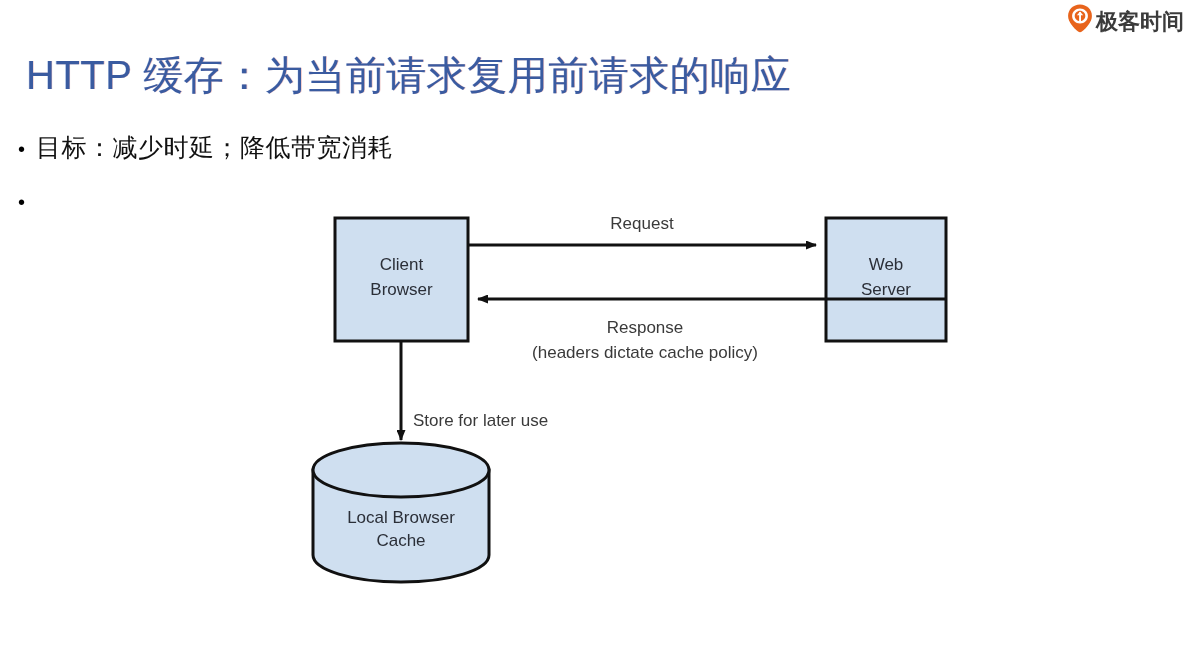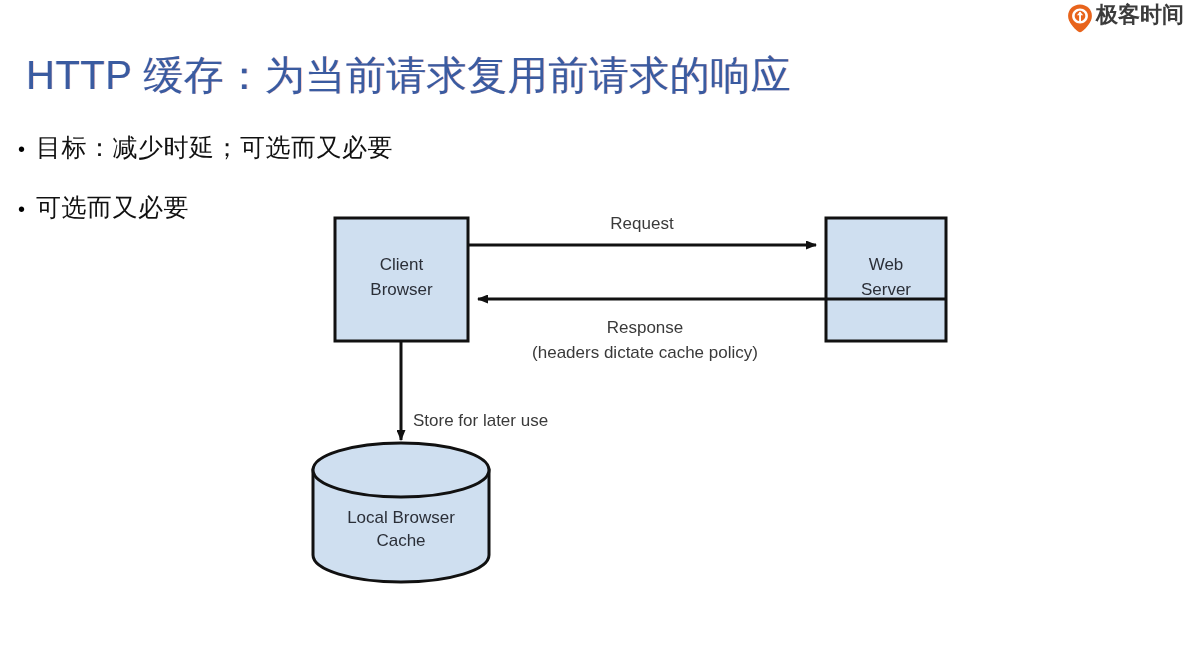--- a/index.html
+++ b/index.html
@@ -15,21 +15,21 @@
     font-family: "Liberation Sans", sans-serif;
     -webkit-font-smoothing: antialiased;
   }
 
   
   .brand {
     position: absolute;
     top: 4px;
     right: 8px;
     display: flex;
-    align-items: flex-start;
+    align-items: flex-end;
     gap: 3px;
   }
   .brand-mark {
     width: 26px;
     height: 29px;
     display: block;
   }
   .brand-text {
     font-size: 22px;
     font-weight: bold;
@@ -117,25 +117,24 @@
     </svg>
   </span>
   <span class="brand-text">极客时间</span>
 </div>
 
 <div class="slide-title">HTTP 缓存：为当前请求复用前请求的响应</div>
 
 <div class="bullets">
   <div class="bullet-row">
     <span class="bullet-dot">•</span>
-    <span class="bullet-text">目标：减少时延；可选而又必要</span>
+    <span class="bullet-text">目标：减少时延；降低带宽消耗</span>
   </div>
   <div class="bullet-row">
     <span class="bullet-dot">•</span>
-    <span class="bullet-text">可选而又必要</span>
   </div>
 </div>
 
 <div class="diagram">
   <svg width="690" height="400" viewBox="0 0 690 400" aria-hidden="true">
     <defs>
       <marker id="arrowRight" markerWidth="11" markerHeight="9" refX="10" refY="4.5" orient="auto" markerUnits="userSpaceOnUse">
         <path d="M0,0 L11,4.5 L0,9 Z" fill="#111111"></path>
       </marker>
       <marker id="arrowLeft" markerWidth="11" markerHeight="9" refX="10" refY="4.5" orient="auto" markerUnits="userSpaceOnUse">

